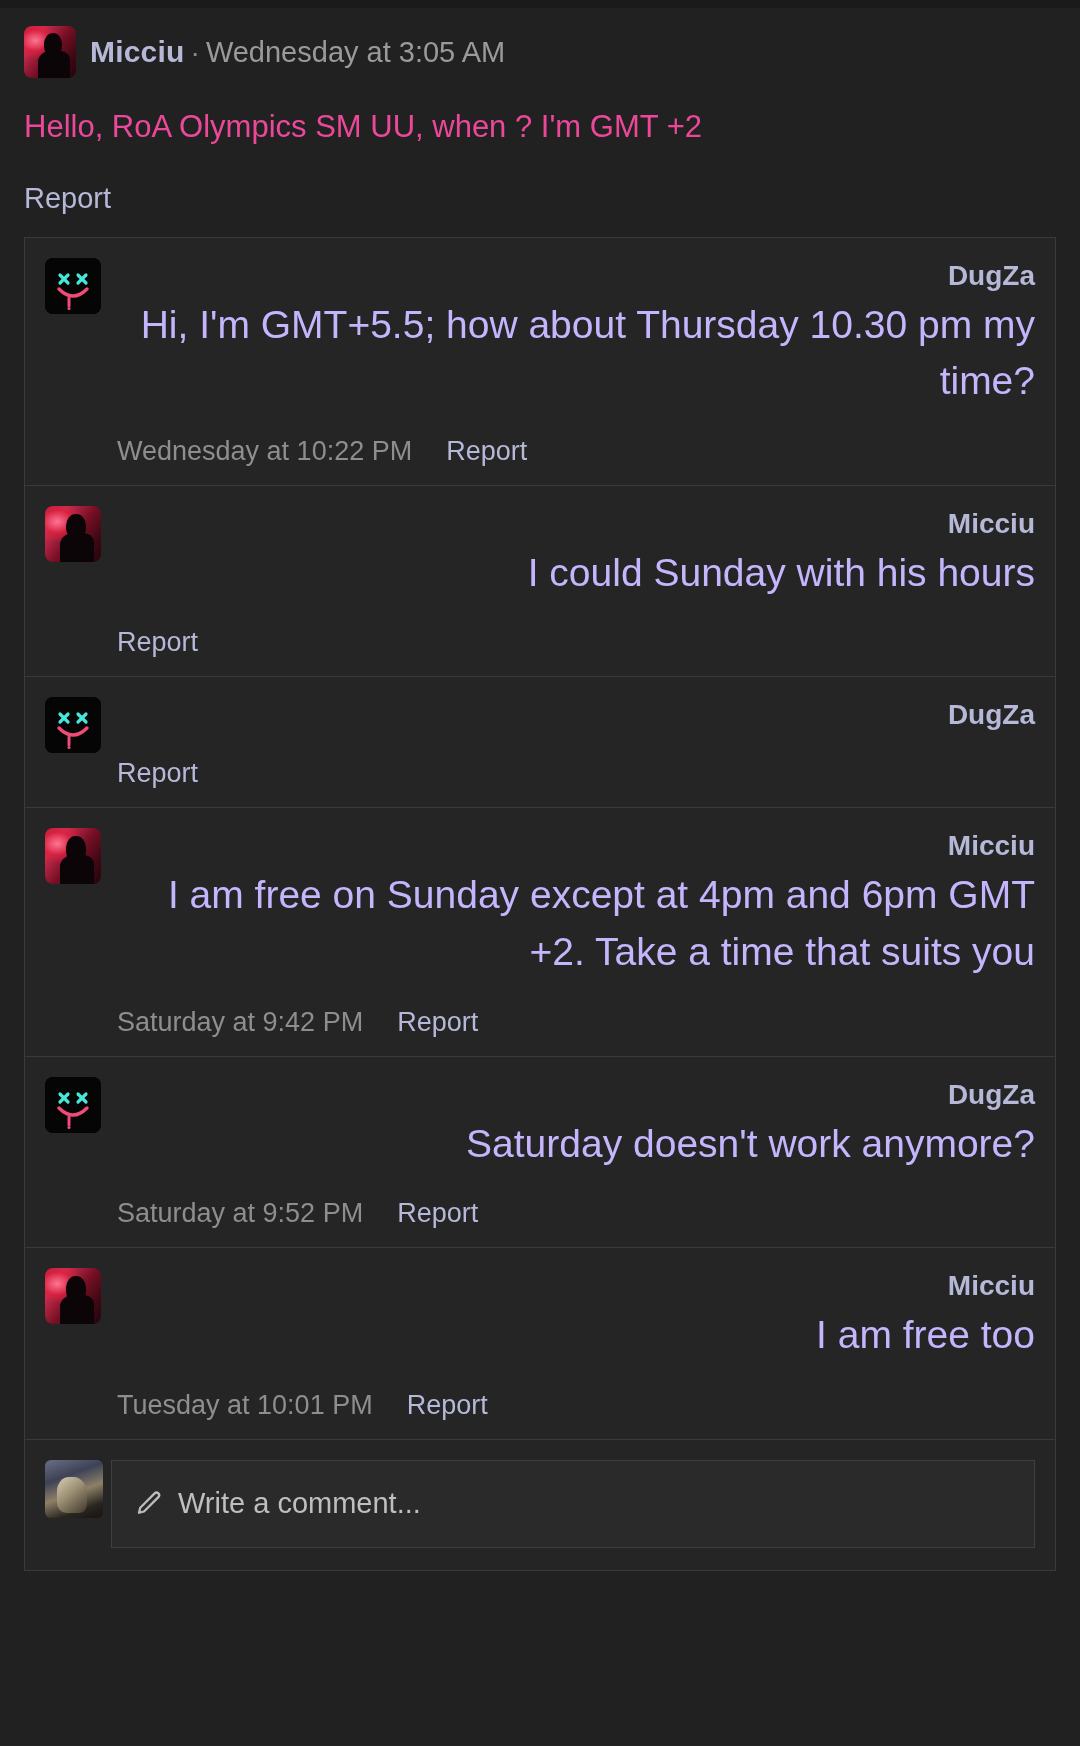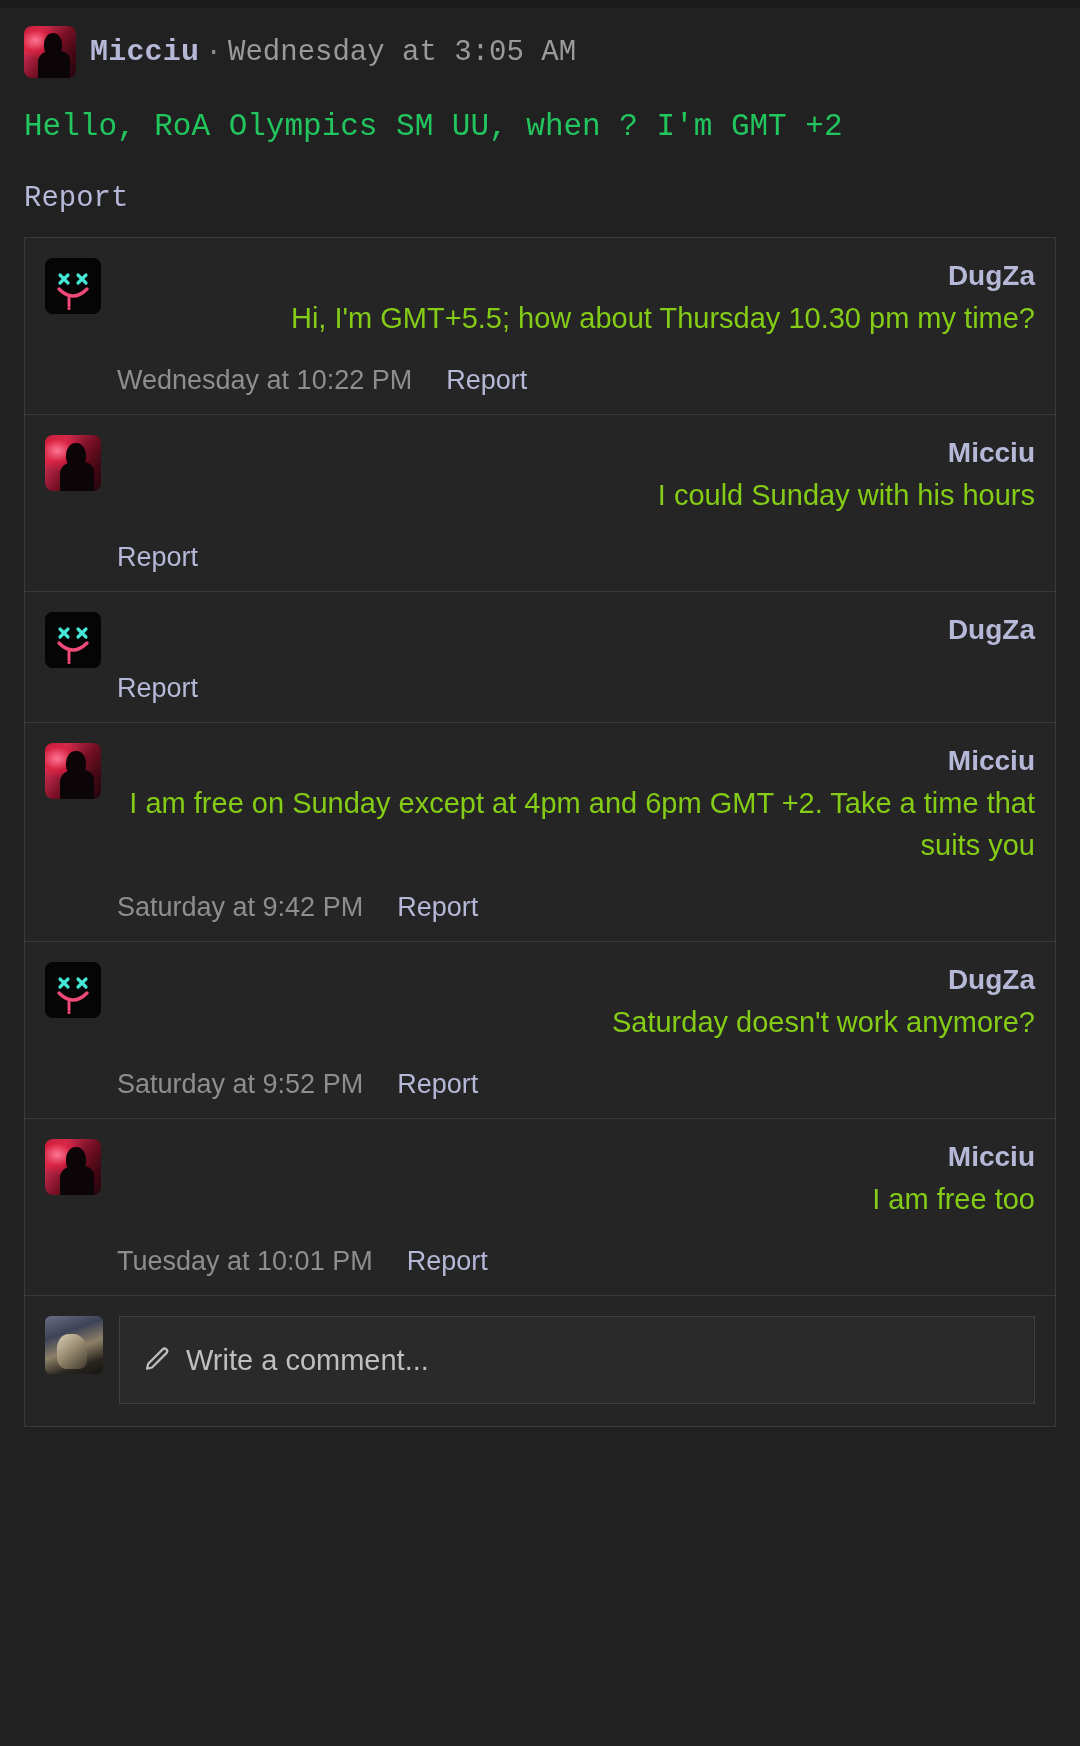--- a/index.html
+++ b/index.html
@@ -22,21 +22,20 @@
     box-sizing: border-box;
   }
   .topstrip {
     height: 8px;
     background: #1a1a1a;
     width: 100%;
   }
   
   .root-post {
     padding: 18px 24px 0 24px;
-    font-family: Liberation Mono, monospace;
   }
   .root-head {
     display: flex;
     align-items: center;
     gap: 14px;
     height: 52px;
   }
   .avatar {
     border-radius: 8px;
     flex: 0 0 auto;
@@ -112,21 +111,21 @@
     color: #8a8a8a;
     font-size: 28px;
     margin: 0 6px;
   }
   .root-time {
     color: #9a9a9a;
     font-size: 29px;
   }
   .root-body {
     font-size: 31px;
-    color: #22c55e;
+    color: #ec4899;
     margin: 28px 0 0 0;
     line-height: 1.35;
   }
   .root-report {
     margin: 34px 0 22px 0;
     color: #b6b8d8;
     font-size: 29px;
     cursor: pointer;
   }
 
@@ -150,39 +149,39 @@
     min-width: 0;
   }
   .reply-name {
     color: #b6b8d8;
     font-weight: bold;
     font-size: 28px;
     line-height: 1.25;
     margin-bottom: 4px;
   }
   .reply-text {
-    font-size: 29px;
-    color: #84cc16;
+    font-size: 39px;
+    color: #c4b5fd;
     line-height: 1.45;
   }
   .reply-meta {
     margin-top: 26px;
     display: flex;
     align-items: baseline;
     gap: 34px;
     font-size: 27px;
   }
   .reply-time { color: #8e8e8e; }
   .reply-report { color: #b6b8d8; cursor: pointer; }
 
   
   .composer {
     display: flex;
     align-items: flex-start;
-    gap: 16px;
+    gap: 8px;
     padding: 20px 20px 22px 20px;
     border-bottom: 1px solid #3a3a3a;
     background: #252525;
   }
   .composer-box {
     flex: 1 1 auto;
     min-height: 88px;
     border: 1px solid #3f3f3f;
     background: #2a2a2a;
     display: flex;

